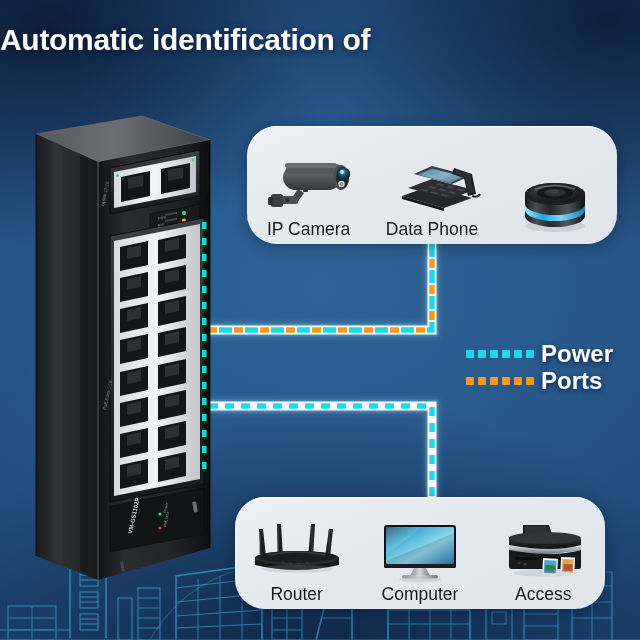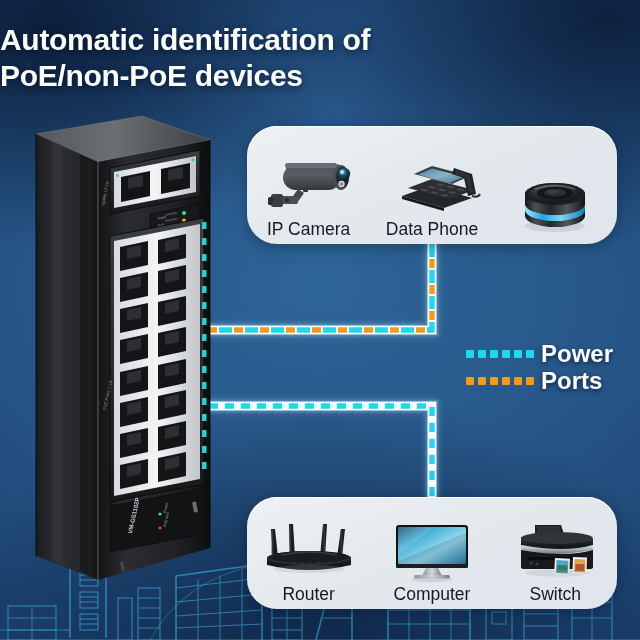--- a/index.html
+++ b/index.html
@@ -37,21 +37,21 @@
   .title span { display:block; }
 
   
   .panel {
     position:absolute;
     background:linear-gradient(158deg,#eef1f4 0%,#e4e9ee 45%,#dfe5eb 100%);
     border-radius:30px;
     box-shadow:0 3px 14px rgba(4,18,42,.38), inset 0 1px 0 rgba(255,255,255,.9);
   }
   #panel-top    { left:247px; top:126px; width:370px; height:118px; }
-  #panel-bottom { left:247px; top:497px; width:370px; height:112px; }
+  #panel-bottom { left:235px; top:497px; width:370px; height:112px; }
 
   .dev-row { position:absolute; inset:0; display:flex; }
   .dev {
     flex:1 1 0; position:relative;
     display:flex; flex-direction:column; align-items:center; justify-content:flex-end;
     padding-bottom:4px;
     text-align:center;
   }
   .dev-art { position:relative; width:100%; height:66px; }
   .dev-art svg { position:absolute; left:50%; top:0; transform:translateX(-50%); }
@@ -175,21 +175,20 @@
           <line x1="8" y1="120" x2="56" y2="120"></line>
         <line x1="32" y1="96" x2="32" y2="130"></line>
       </g>
     </g>
 
     <path d="M150 130 q40 -70 130 -78 q90 -8 150 20" fill="none" stroke="#5fc4ea" stroke-width="1.1" opacity=".28"></path>
   </svg>
 
   <div class="title">
     <span>Automatic identification of</span>
-    <span>PoE/non-PoE devices</span>
   </div>
 
   <svg class="cable-layer" viewBox="0 0 640 640">
     <defs>
       <filter id="glow" x="-60%" y="-60%" width="220%" height="220%">
         <feGaussianBlur stdDeviation="3.2" result="b"></feGaussianBlur>
         <feMerge>
             <feMergeNode in="b"></feMergeNode>
             <feMergeNode in="SourceGraphic"></feMergeNode>
           </feMerge>
@@ -654,19 +653,19 @@
               <rect x="74.5" y="43" width="9" height="7" fill="#b4552e" transform="rotate(2 74.5 43)"></rect>
             </g>
 
             <g fill="#3a3e43">
               <circle cx="30" cy="42" r="1.6"></circle>
                 <circle cx="36" cy="43" r="1.6"></circle>
             </g>
             <ellipse cx="56" cy="52" rx="32" ry="3.4" fill="#9aa3ad" opacity=".26"></ellipse>
           </svg>
         </div>
-        <div class="dev-label">Switch</div>
+        <div class="dev-label">Access</div>
       </div>
 
     </div>
   </div>
 
 </div>
 
 </body></html>

